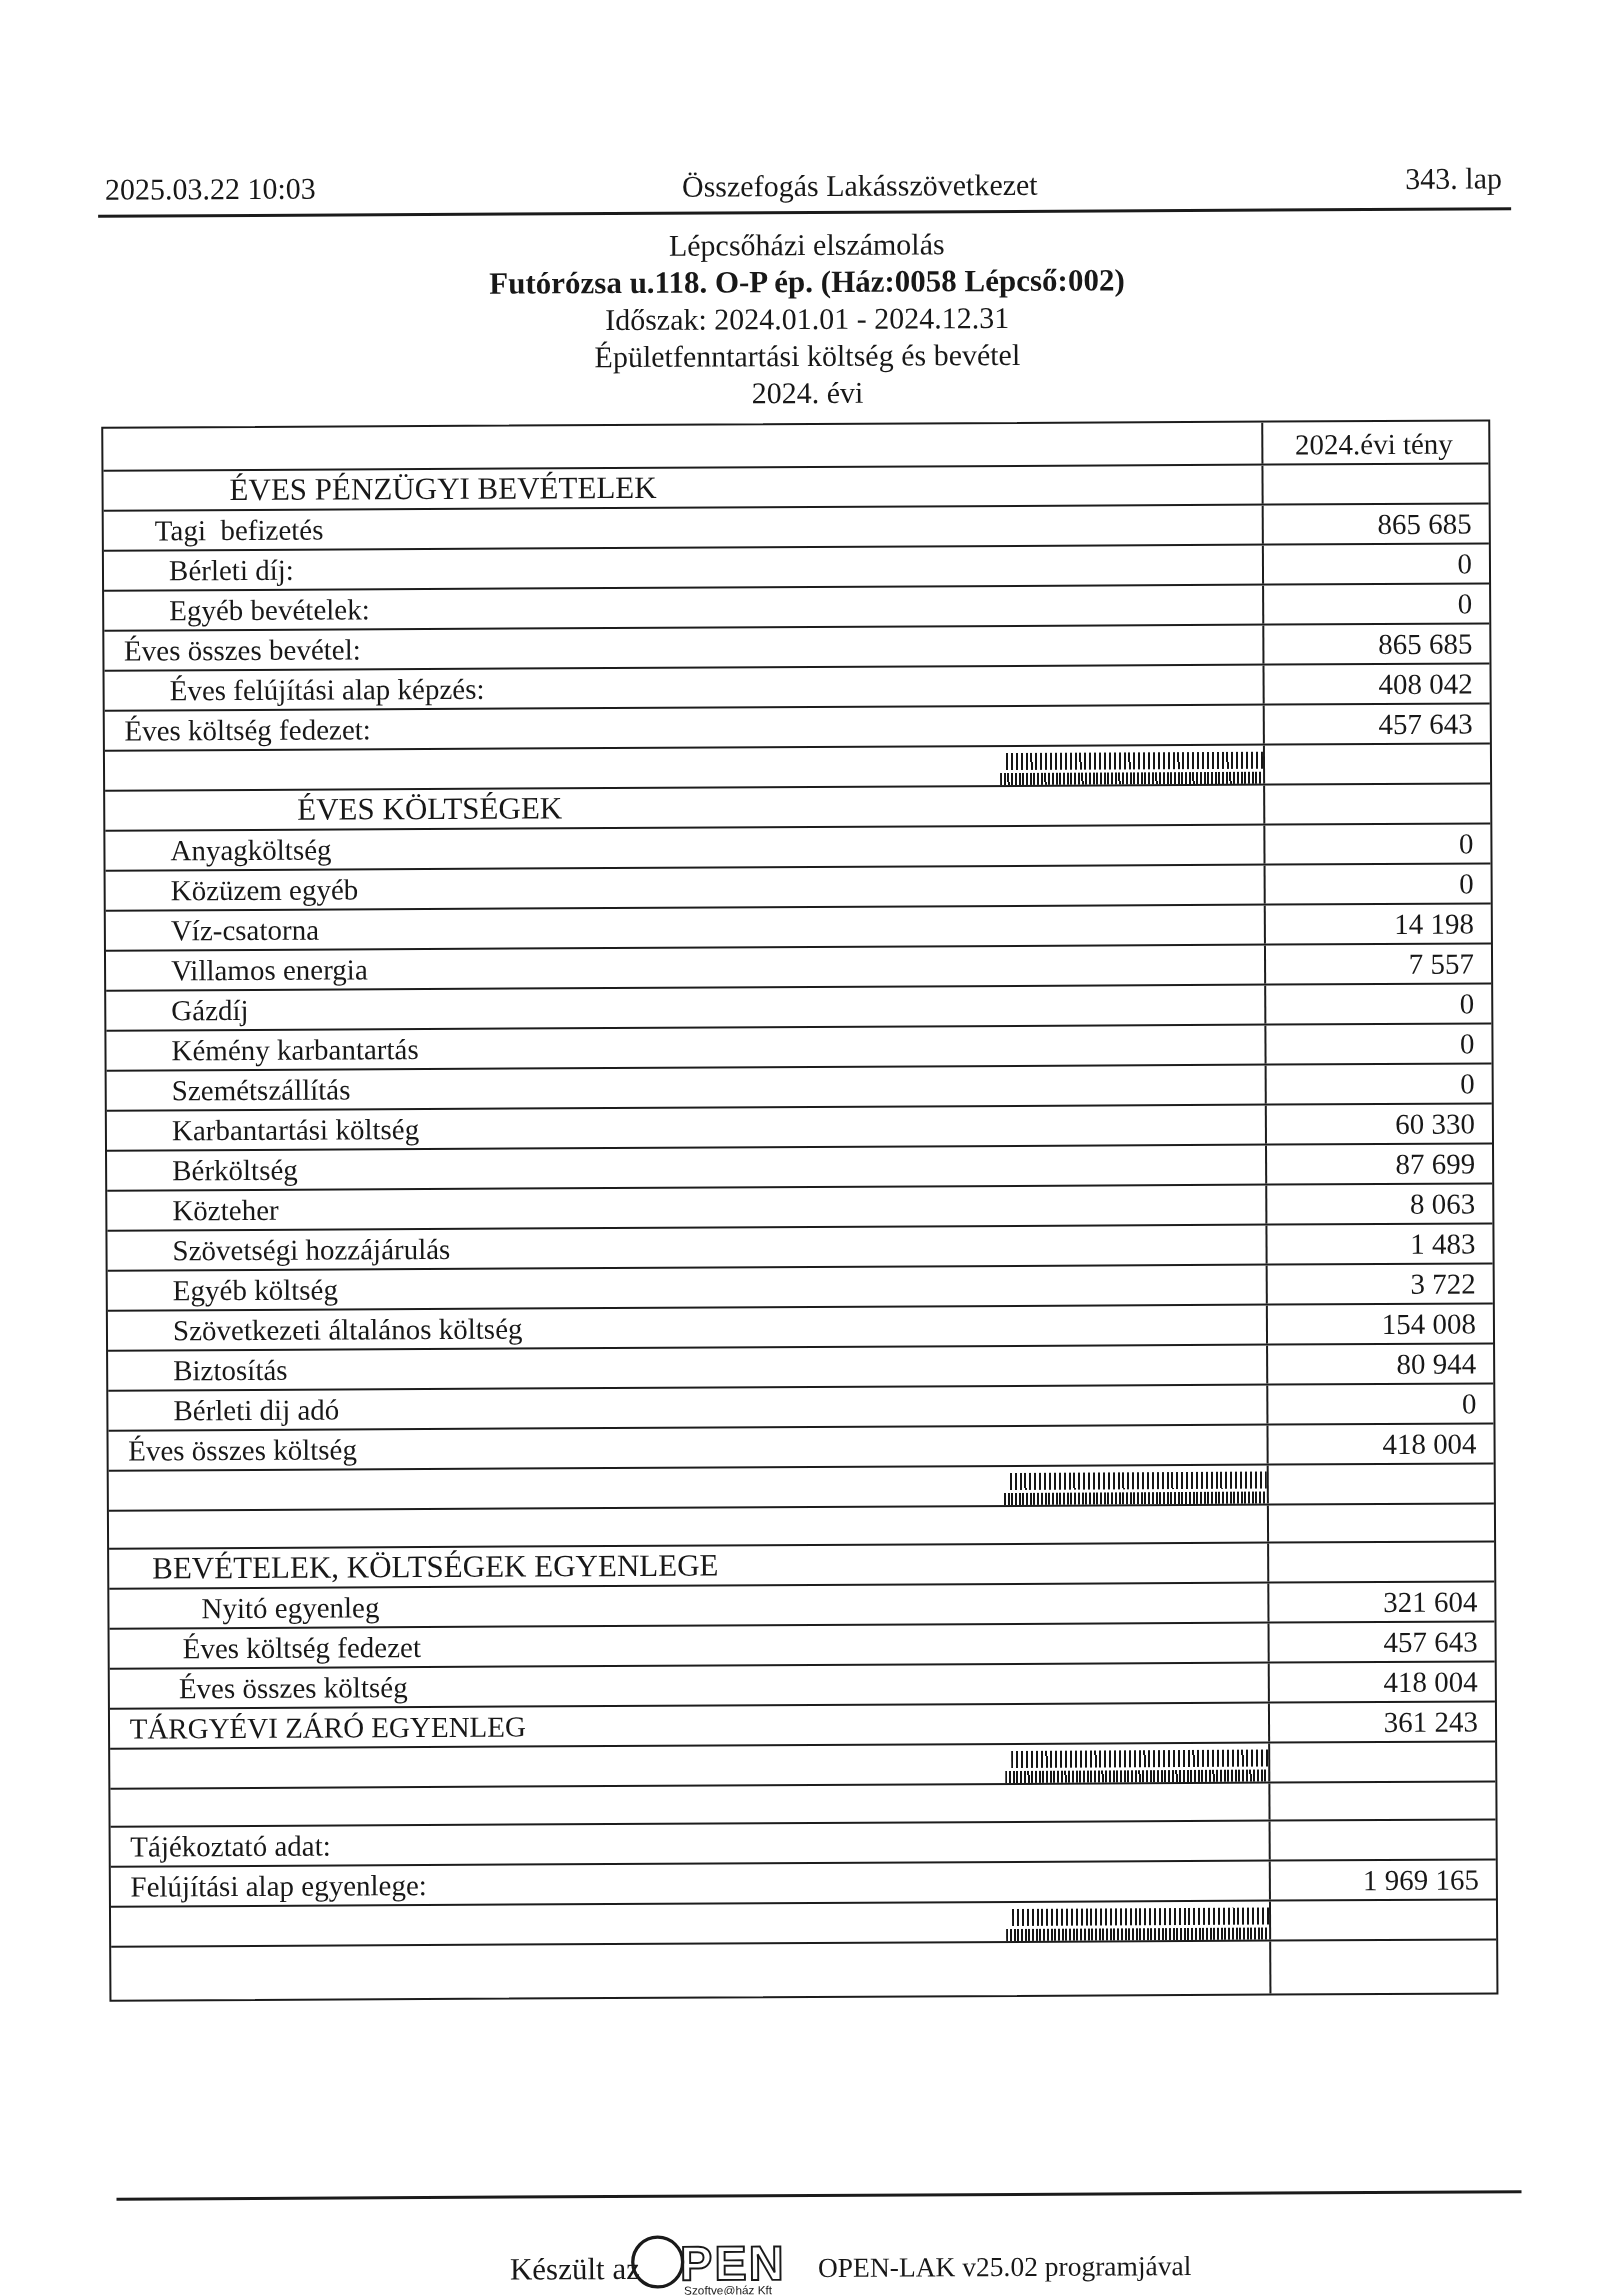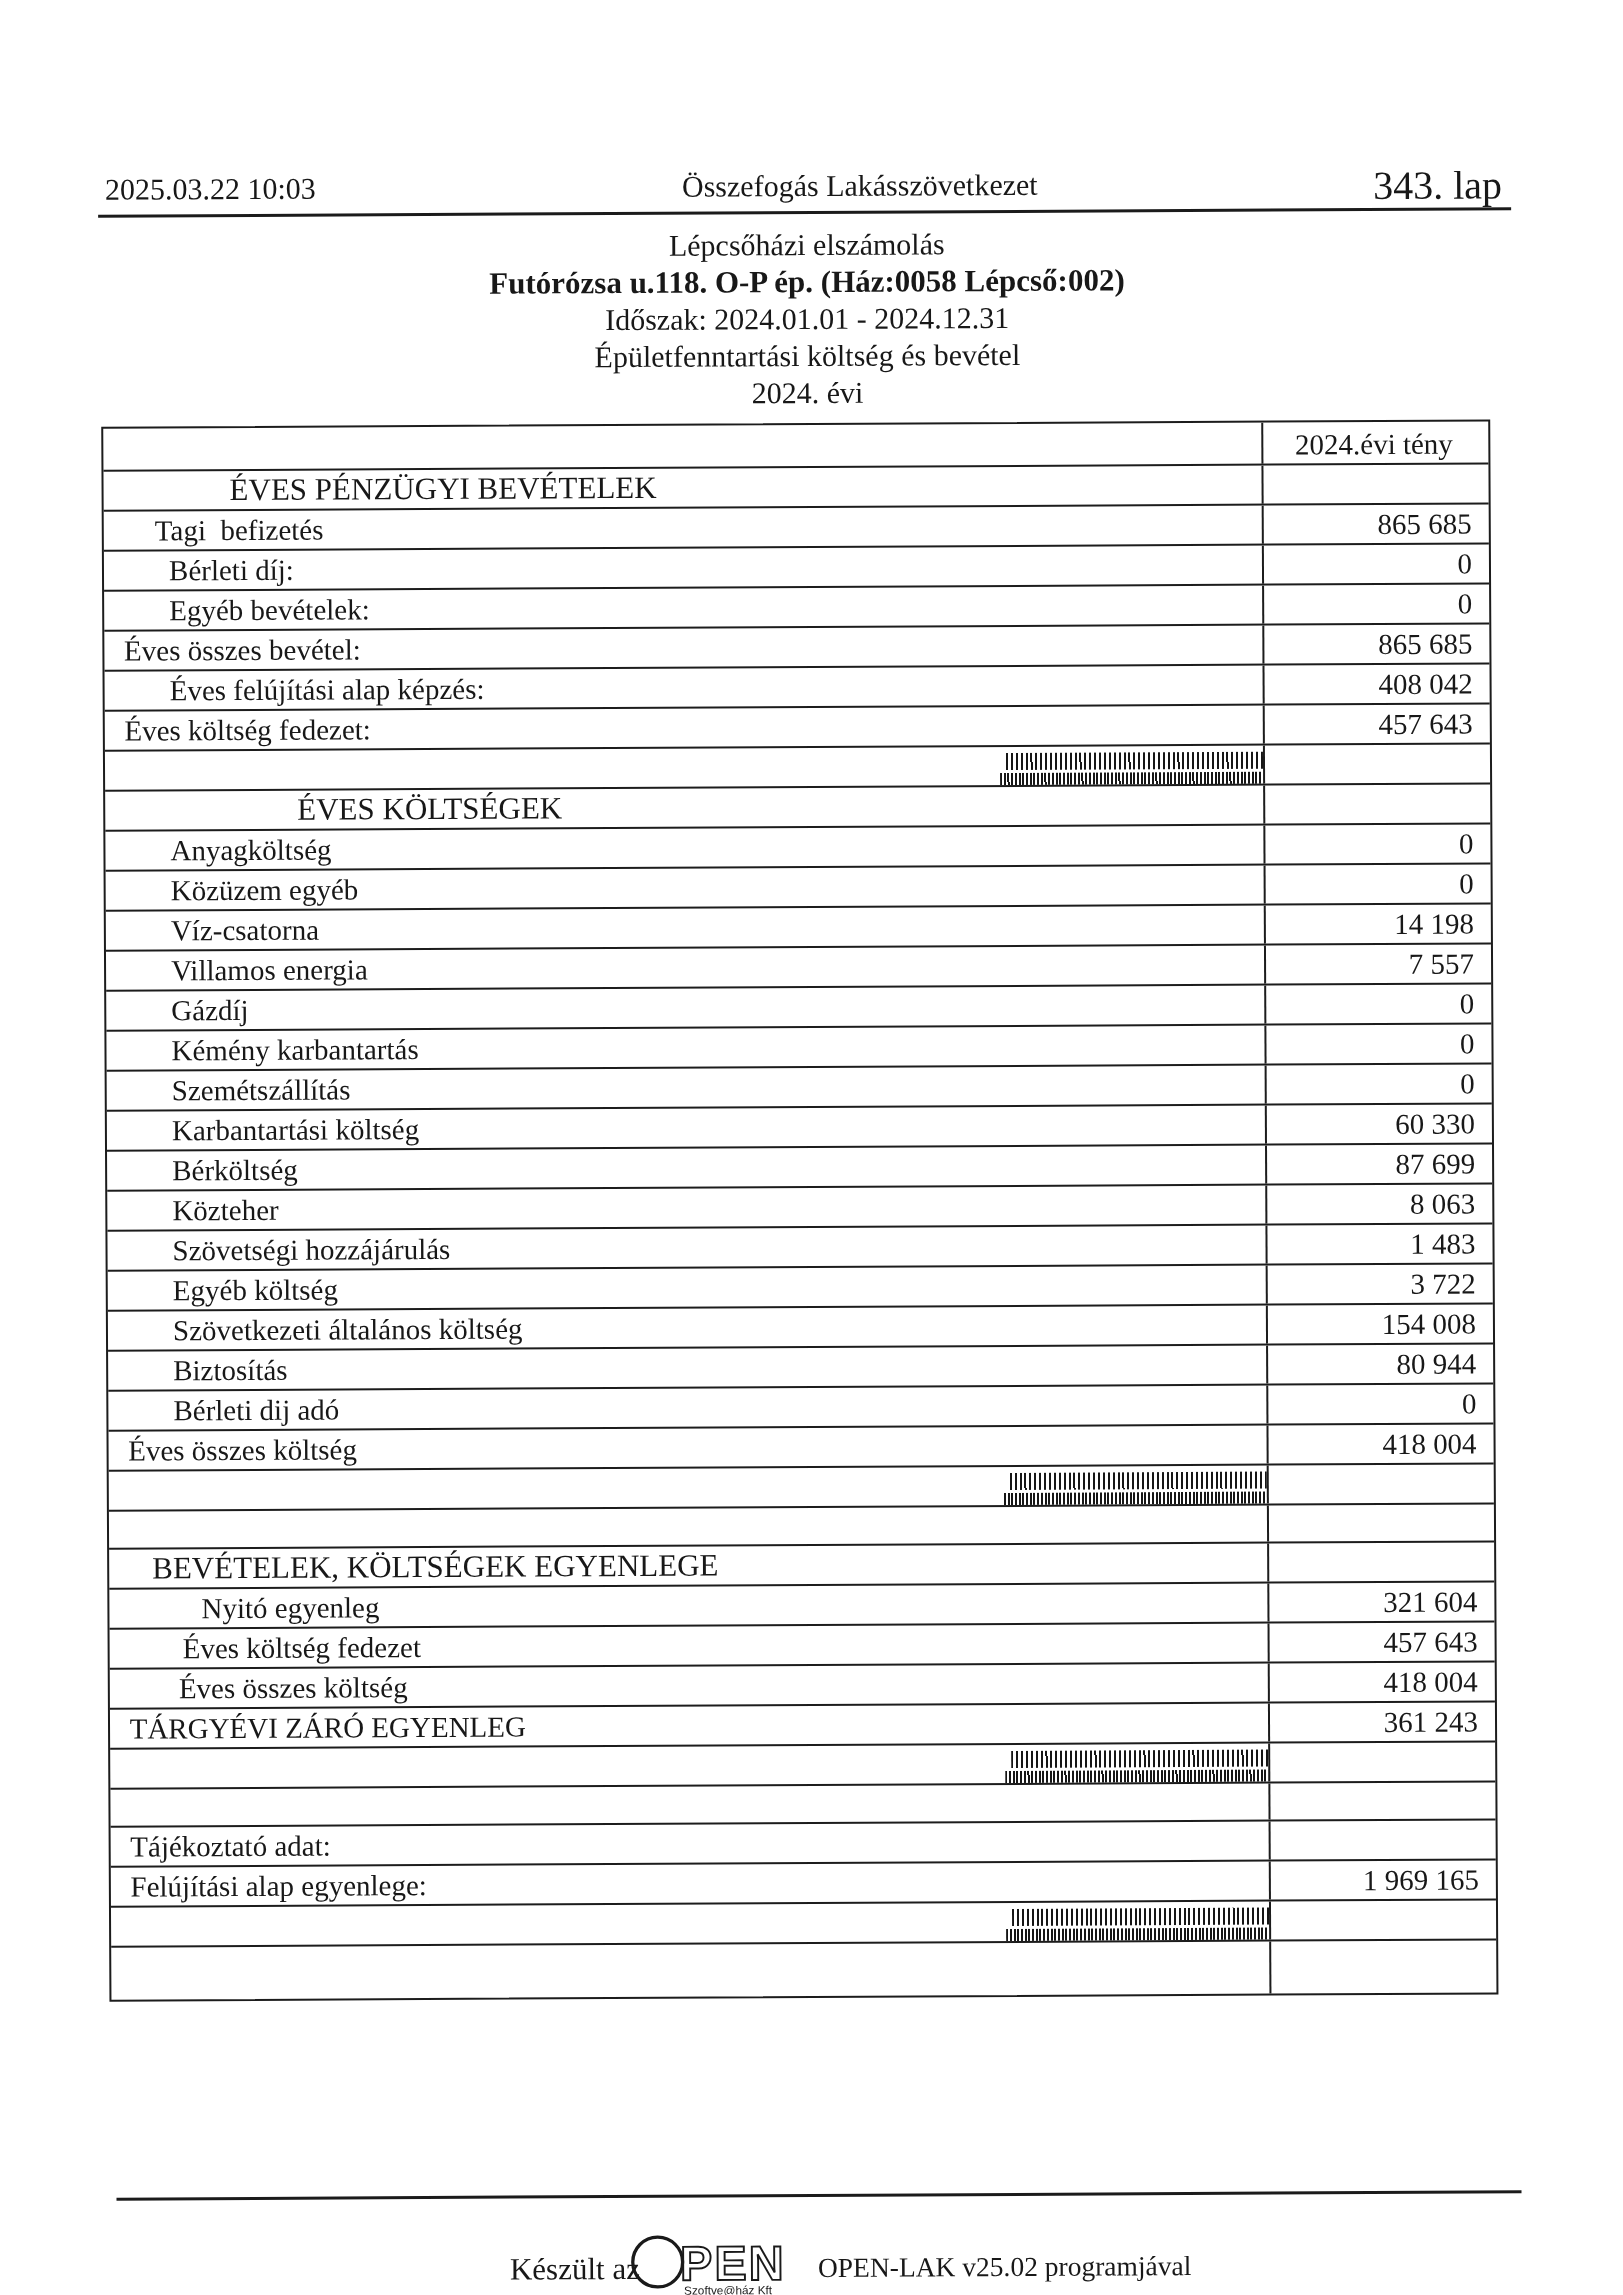--- a/index.html
+++ b/index.html
@@ -3,21 +3,21 @@
 <meta charset="utf-8">
 <style>
   html,body{margin:0;padding:0;background:#ffffff;}
   body{width:1623px;height:2295px;position:relative;overflow:hidden;
        font-family:"Liberation Serif","DejaVu Serif",serif;color:#181818;}
   .doc{position:absolute;inset:0;transform:rotate(-0.3deg);transform-origin:812px 1145px;}
 
   
   .hdr-datetime{position:absolute;left:110px;top:169px;font-size:30px;white-space:pre;}
   .hdr-org{position:absolute;left:687px;top:169px;font-size:30px;white-space:pre;}
-  .hdr-page{position:absolute;right:116px;top:165px;font-size:40px;white-space:pre;}
+  .hdr-page{position:absolute;right:116px;top:165px;font-size:30px;white-space:pre;}
   .hdr-rule{position:absolute;left:103px;top:211px;width:1413px;height:3.3px;background:#1b1b1b;}
 
   
   .titles{position:absolute;left:0;top:226px;width:1623px;text-align:center;font-size:30px;line-height:37px;}
   .titles .addr{font-size:31px;font-weight:bold;}
 
   
   .tbl{position:absolute;left:105px;top:423px;width:1389px;border:2px solid #1c1c1c;border-top-width:2.6px;
        box-sizing:border-box;background:#fff;}
   .trow{display:flex;height:40px;border-bottom:2px solid #1c1c1c;box-sizing:border-box;}

